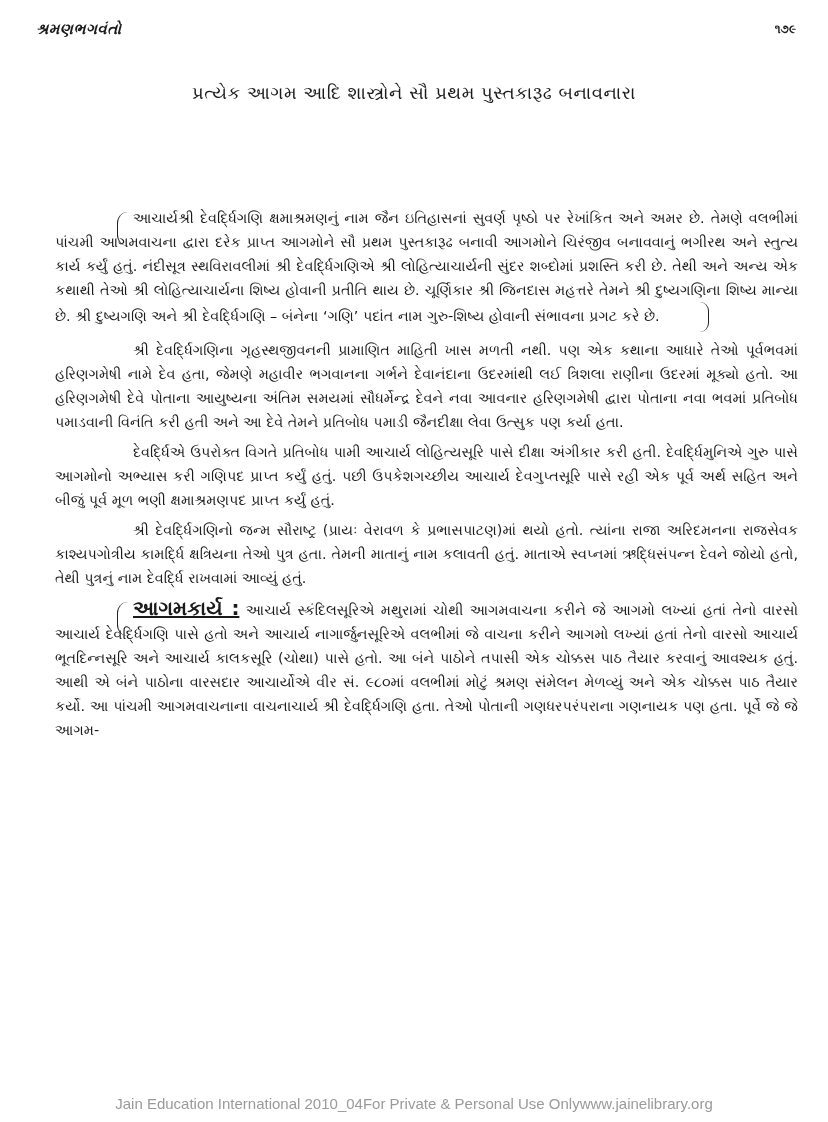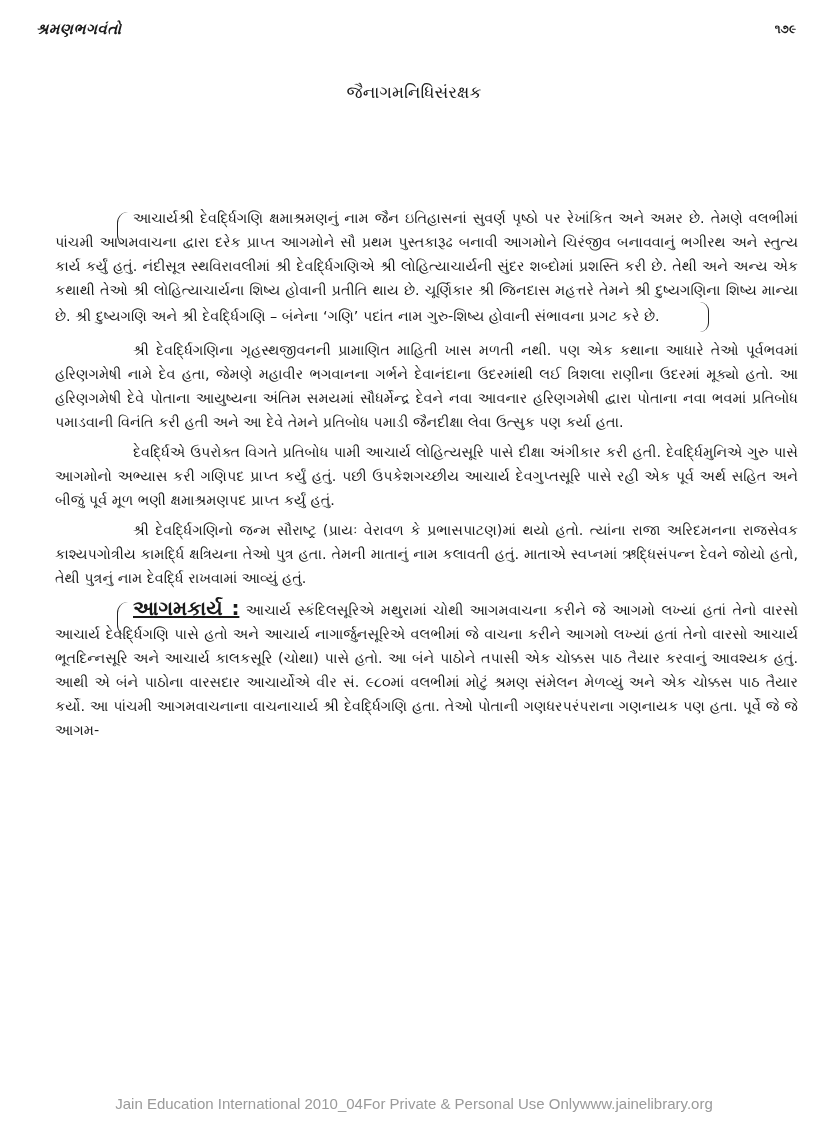--- a/index.html
+++ b/index.html
@@ -41,21 +41,21 @@
 </style>
 </head>
 <body>
 
 <div class="header">
   <span class="running-head">શ્રમણભગવંતો</span>
   <span class="page-number">૧૭૯</span>
 </div>
 
 <div class="titles">
-  <div class="subtitle2">જૈનાગમનિધિસંરક્ષક</div>
+  <div class="subtitle1">પ્રત્યેક આગમ આદિ શાસ્ત્રોને સૌ પ્રથમ પુસ્તકારૂઢ બનાવનારા</div>
 </div>
 
 <div class="content">
   <p class="para bracketed">
     <span>આચાર્યશ્રી દેવર્દ્ધિગણિ ક્ષમાશ્રમણનું નામ જૈન ઇતિહાસનાં સુવર્ણ પૃષ્ઠો પર રેખાંકિત અને અમર છે. તેમણે વલભીમાં પાંચમી આગમવાચના દ્વારા દરેક પ્રાપ્ત આગમોને સૌ પ્રથમ પુસ્તકારૂઢ બનાવી આગમોને ચિરંજીવ બનાવવાનું ભગીરથ અને સ્તુત્ય કાર્ય કર્યું હતું. નંદીસૂત્ર સ્થવિરાવલીમાં શ્રી દેવર્દ્ધિગણિએ શ્રી લોહિત્યાચાર્યની સુંદર શબ્દોમાં પ્રશસ્તિ કરી છે. તેથી અને અન્ય એક કથાથી તેઓ શ્રી લોહિત્યાચાર્યના શિષ્ય હોવાની પ્રતીતિ થાય છે. ચૂર્ણિકાર શ્રી જિનદાસ મહત્તરે તેમને શ્રી દુષ્યગણિના શિષ્ય માન્યા છે. શ્રી દુષ્યગણિ અને શ્રી દેવર્દ્ધિગણિ – બંનેના ‘ગણિ’ પદાંત નામ ગુરુ-શિષ્ય હોવાની સંભાવના પ્રગટ કરે છે.</span><span class="close-bracket"></span>
   </p>
   <p class="para">
     <span>શ્રી દેવર્દ્ધિગણિના ગૃહસ્થજીવનની પ્રામાણિત માહિતી ખાસ મળતી નથી. પણ એક કથાના આધારે તેઓ પૂર્વભવમાં હરિણગમેષી નામે દેવ હતા, જેમણે મહાવીર ભગવાનના ગર્ભને દેવાનંદાના ઉદરમાંથી લઈ ત્રિશલા રાણીના ઉદરમાં મૂક્યો હતો. આ હરિણગમેષી દેવે પોતાના આયુષ્યના અંતિમ સમયમાં સૌધર્મેન્દ્ર દેવને નવા આવનાર હરિણગમેષી દ્વારા પોતાના નવા ભવમાં પ્રતિબોધ પમાડવાની વિનંતિ કરી હતી અને આ દેવે તેમને પ્રતિબોધ પમાડી જૈનદીક્ષા લેવા ઉત્સુક પણ કર્યા હતા.</span>
   </p>
   <p class="para">

